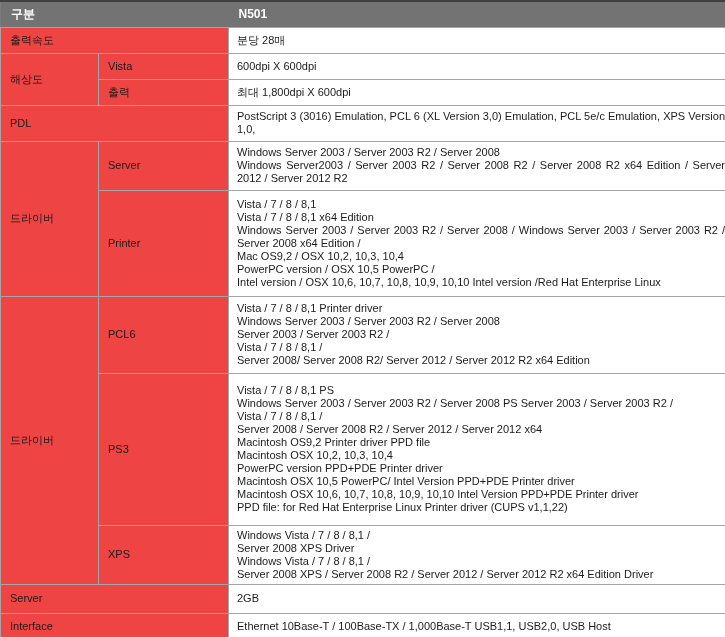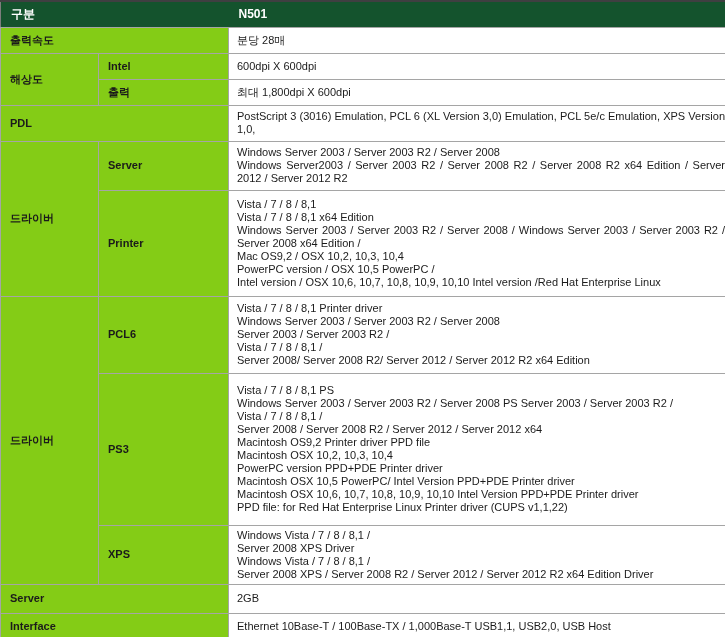--- a/index.html
+++ b/index.html
@@ -21,35 +21,34 @@
     border: 1px solid #a5a5a5;
     vertical-align: middle;
     overflow: hidden;
   }
   
   .spec-table {
     border: 1px solid #7d7d7d;
   }
   
   .hdr th {
-    background: #14532d;
+    background: #737373;
     color: #ffffff;
     font-weight: bold;
     font-size: 12px;
     text-align: left;
     padding: 0 0 0 10px;
     border: none;
     border-top: 2px solid #3f3f41;
   }
   
   .lbl, .sub {
-    background: #84cc16;
+    background: #ef4444;
     padding: 2px 4px 2px 9px;
     white-space: pre-line;
-    font-weight: bold;
   }
   
   .val {
     background: #ffffff;
     padding: 3px 0 3px 8px;
     white-space: pre-line;
   }
   .justify { text-align: justify; }
 </style>
 </head>
@@ -68,21 +67,21 @@
     <th>N501</th>
   </tr>
 
   <tr style="height:26px">
     <td colspan="2" class="lbl">출력속도</td>
     <td class="val">분당 28매</td>
   </tr>
 
   <tr style="height:26px">
     <td rowspan="2" class="lbl">해상도</td>
-    <td class="sub">Intel</td>
+    <td class="sub">Vista</td>
     <td class="val">600dpi X 600dpi</td>
   </tr>
   <tr style="height:26px">
     <td class="sub">출력</td>
     <td class="val">최대 1,800dpi X 600dpi</td>
   </tr>
 
   <tr style="height:36px">
     <td colspan="2" class="lbl">PDL</td>
     <td class="val justify">PostScript 3 (3016) Emulation, PCL 6 (XL Version 3,0) Emulation, PCL 5e/c Emulation, XPS Version 1,0,</td>

